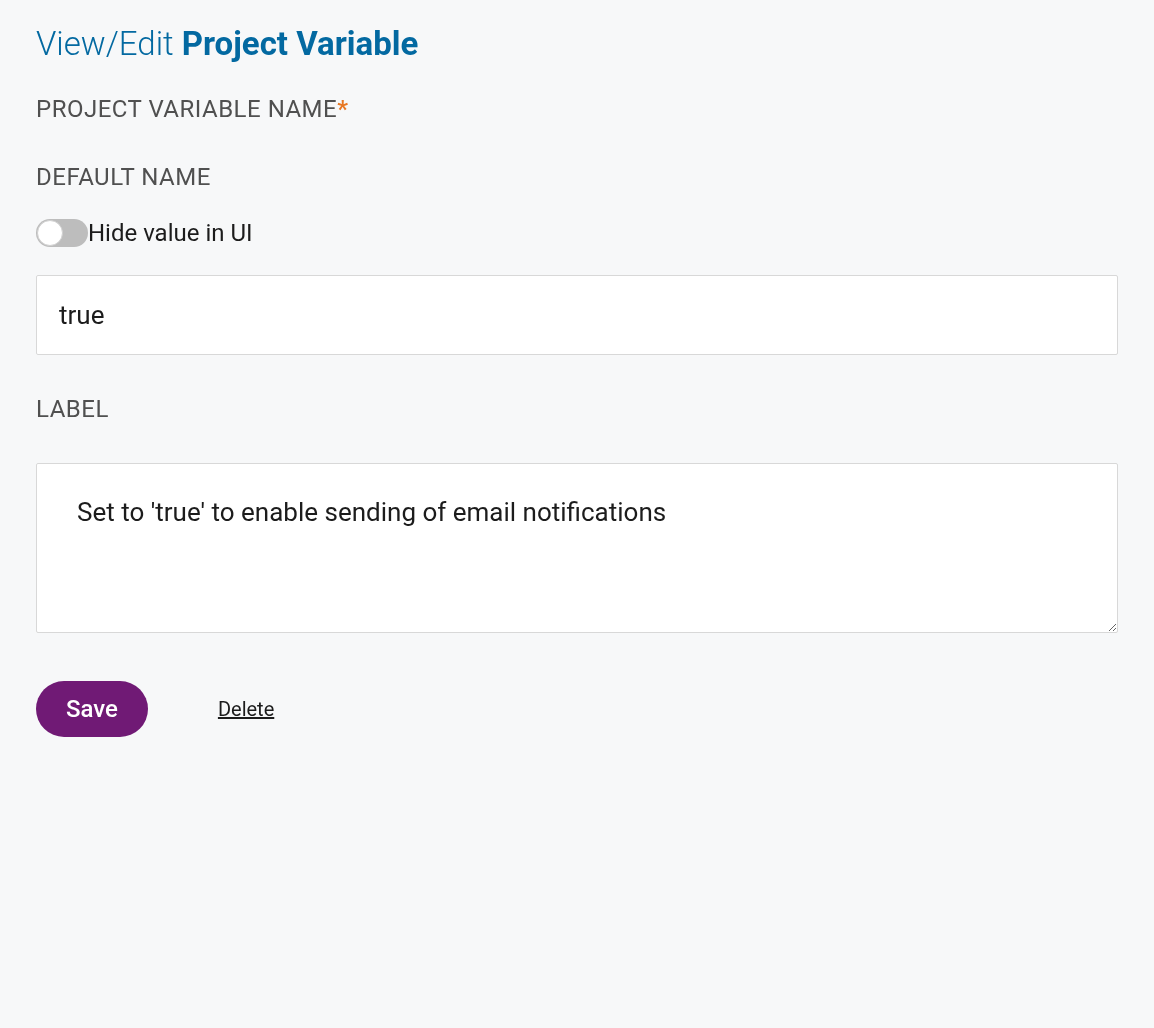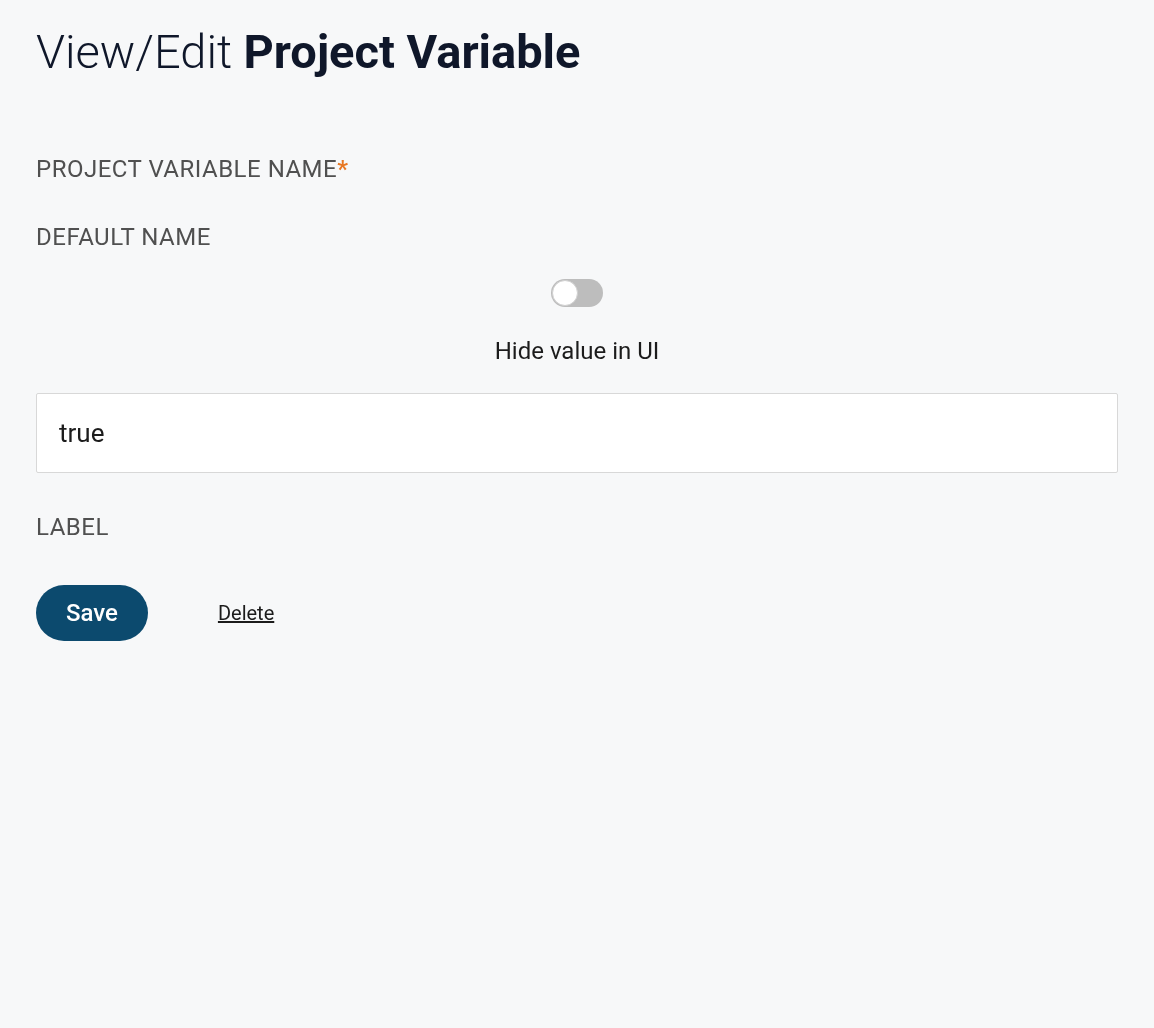--- a/index.html
+++ b/index.html
@@ -8,24 +8,24 @@
       padding: 0;
     }
     body {
       font-family: -apple-system, BlinkMacSystemFont, "Segoe UI", Roboto, "Helvetica Neue", Arial, sans-serif;
       background: #f7f8f9;
       padding: 24px 36px 40px 36px;
       color: #1c1c1c;
       width: 1154px;
     }
     .page-title {
-      font-size: 47px;
+      font-size: 33px;
       font-weight: 300;
-      color: #0f172a;
-      margin-bottom: 76px;
+      color: #0369a1;
+      margin-bottom: 32px;
     }
     .page-title .bold {
       font-weight: 700;
     }
     .form-group {
       margin-bottom: 40px;
     }
     .form-label {
       font-size: 24px;
       letter-spacing: 0.5px;
@@ -59,23 +59,21 @@
       font-family: inherit;
       border-radius: 2px;
       outline: none;
       resize: vertical;
       min-height: 170px;
       line-height: 1.4;
     }
     .toggle-row {
       display: flex;
       align-items: center;
-      gap: 30px;
       margin-bottom: 28px;
-      flex-direction: column;
     }
     .toggle {
       position: relative;
       width: 52px;
       height: 28px;
       cursor: pointer;
     }
     .toggle-track {
       position: absolute;
       inset: 0;
@@ -96,21 +94,21 @@
       font-size: 24px;
       color: #1c1c1c;
     }
     .actions {
       display: flex;
       align-items: center;
       gap: 70px;
       margin-top: 44px;
     }
     .btn-primary {
-      background: #0c4a6e;
+      background: #701a75;
       color: #ffffff;
       border: none;
       font-size: 24px;
       font-weight: 500;
       padding: 14px 30px;
       border-radius: 30px;
       cursor: pointer;
       font-family: inherit;
     }
     .btn-link {
@@ -147,18 +145,19 @@
     <span class="toggle-label">Hide value in UI</span>
   </div>
   <input type="text" class="text-input" value="true" style="">
 </div>
 
 <div class="form-group">
   <label class="form-label">LABEL</label>
 </div>
 
 <div class="form-group">
+  <textarea class="textarea-input" style="">Set to 'true' to enable sending of email notifications</textarea>
 </div>
 
 <div class="actions">
   <button class="btn-primary">Save</button>
   <button class="btn-link">Delete</button>
 </div>
 
 </body></html>

